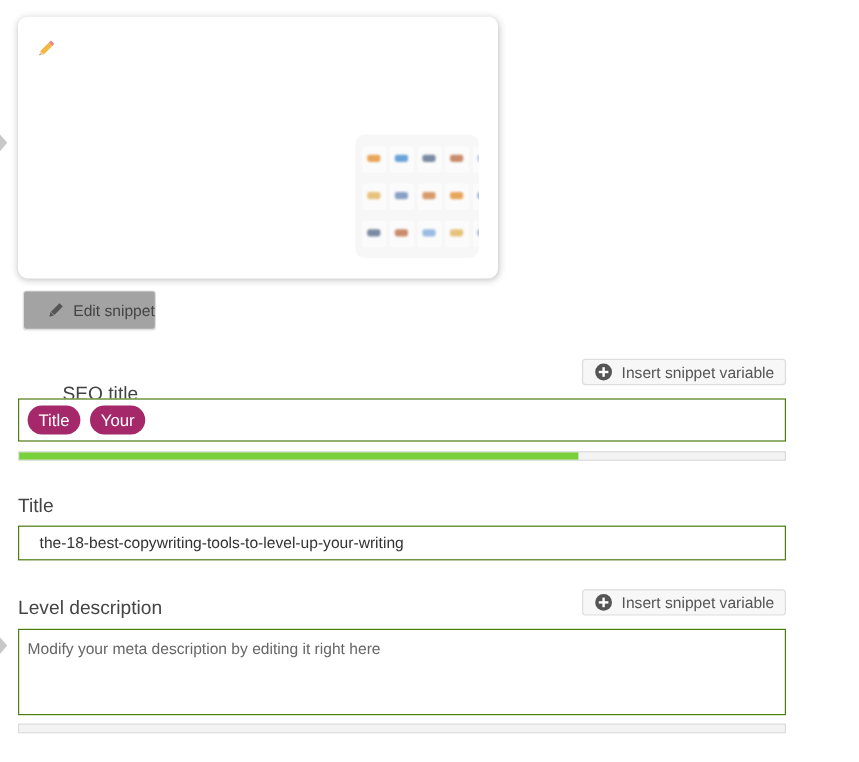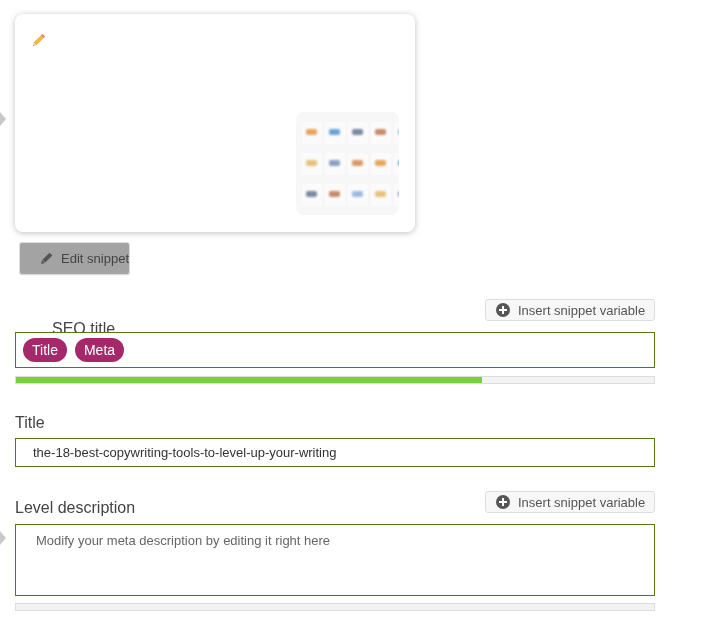--- a/index.html
+++ b/index.html
@@ -47,21 +47,21 @@
     .seo-title-input { top: 332px; height: 36px; display: flex; align-items: center; padding-left: 7px; gap: 8px; }
     .pill { background: #a4286a; color: #fff; font-size: 14px; border-radius: 12px;
       height: 24px; line-height: 24px; padding: 0 9px; }
 
     .progress { position: absolute; left: 15px; width: 640px; height: 8px;
       background: #f3f3f3; border: 1px solid #ddd; }
     .progress-fill { height: 100%; background: #7ad03a; }
 
     .slug-input { top: 438px; height: 29px; padding-left: 17px; display: flex; align-items: center;
       font-size: 13px; color: #333; }
-    .meta-textarea { top: 524px; height: 72px; padding: 8px 20px; font-size: 13px; color: #666; }
+    .meta-textarea { top: 524px; height: 72px; padding: 8px 7px; font-size: 13px; color: #666; }
   </style>
 </head>
 <body>
 
 <div class="side-arrow" style="top:112px;"></div>
 <div class="side-arrow" style="top:531px;"></div>
 
 <div class="preview-card">
   <div class="url-row">
     <span class="pencil-emoji">
@@ -134,21 +134,21 @@
   <span>Edit snippet</span>
 </div>
 
 <div class="field-label" style="top:320px;margin-left:37px;">SEO title</div>
 <div class="insert-btn" style="top:299px;">
   <span class="plus"></span>
   <span>Insert snippet variable</span>
 </div>
 <div class="input-box seo-title-input">
   <span class="pill" style="background: rgb(164, 40, 106);">Title</span>
-  <span class="pill" style="background: rgb(164, 40, 106);">Meta</span>
+  <span class="pill" style="background: rgb(164, 40, 106);">Your</span>
 </div>
 <div class="progress" style="top:376px;">
   <div class="progress-fill" id="seo-fill" style="width: 73%; background: rgb(122, 208, 58);"></div>
 </div>
 
 <div class="field-label" style="top:414px;">Title</div>
 <div class="input-box slug-input">the-18-best-copywriting-tools-to-level-up-your-writing</div>
 
 <div class="field-label" style="top:499px;">Level description</div>
 <div class="insert-btn" style="top:491px;">

